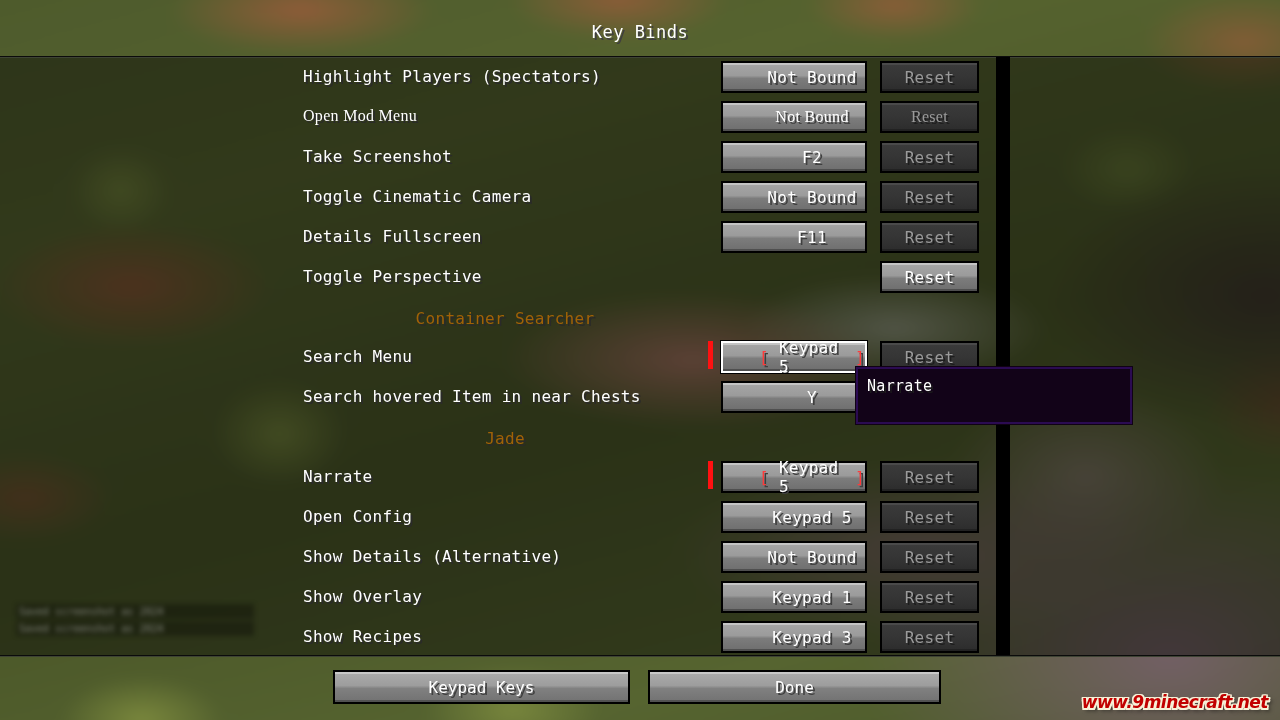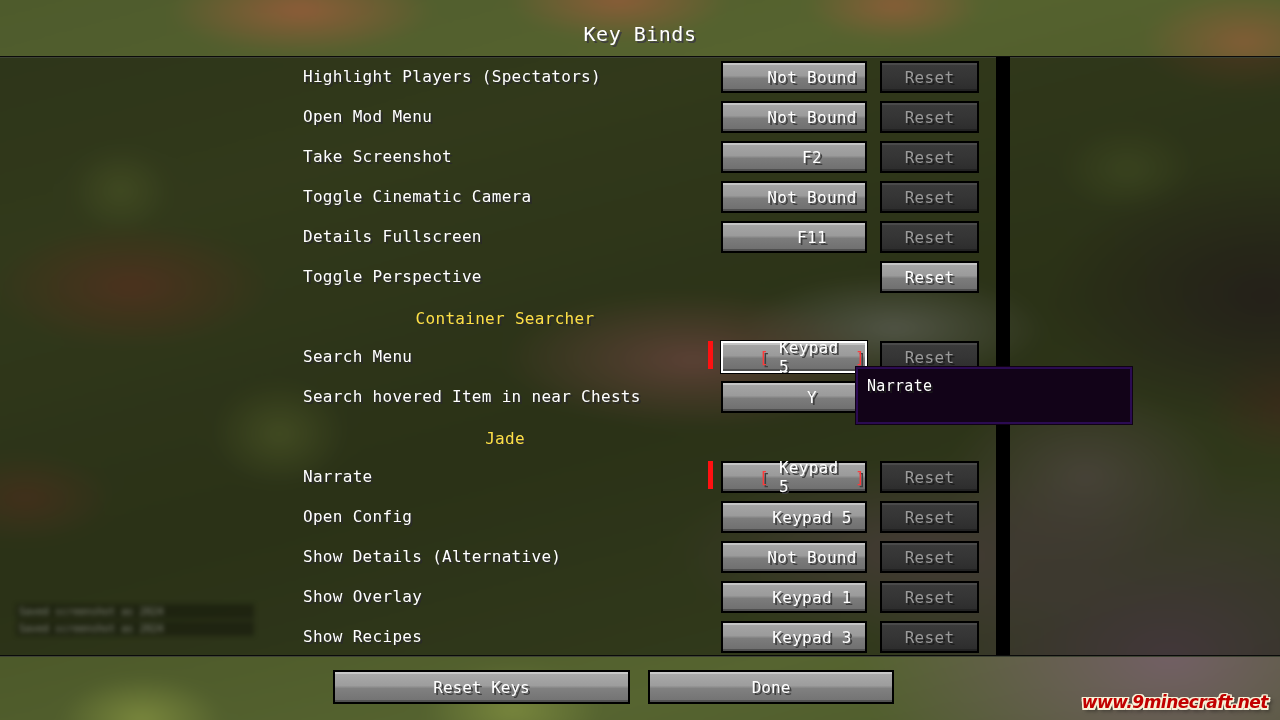--- a/index.html
+++ b/index.html
@@ -52,40 +52,40 @@
     position:absolute; left:0; right:0; height:2px;
     background:linear-gradient(to bottom,#0b0b0b 0 1px,#3e4334 1px 2px);
   }
   #hrTop { top:56px; }
   #hrBottom { top:655px; }
 
   
   #title {
     position:absolute; top:22px; left:0; right:0;
     text-align:center;
-    font-size:20px; color:#ffffff;
+    font-size:17px; color:#ffffff;
     text-shadow:2px 2px 0 #3f3f3f;
     letter-spacing:.5px;
   }
 
   
   #list { position:absolute; left:0; top:57px; width:1280px; height:598px; }
   .row {
     position:absolute; left:0; width:1010px; height:40px;
   }
   .row-label {
     position:absolute; left:303px; top:10px;
     font-size:16px; color:#ffffff;
     text-shadow:2px 2px 0 #2a2a2a;
     white-space:nowrap; letter-spacing:.3px;
   }
   .section-head {
     position:absolute; left:0; width:1010px;
     text-align:center;
-    font-size:16px; color:#fde047;
+    font-size:16px; color:#a16207;
     text-shadow:2px 2px 0 #2a2a2a;
     letter-spacing:.3px;
   }
 
   
   .mcbtn {
     position:absolute;
     display:flex; align-items:center; justify-content:center;
     font-size:16px; letter-spacing:.3px;
     border:2px solid #000;
@@ -143,21 +143,21 @@
     position:absolute; top:670px; height:34px;
     display:flex; align-items:center; justify-content:center;
     font-size:16px;
     border:2px solid #000;
     background:linear-gradient(to bottom,#ababab 0%,#9d9d9d 45%,#808080 55%,#727272 100%);
     box-shadow:inset 0 2px 0 #c8c8c8, inset 0 -2px 0 #525252;
     color:#ffffff; text-shadow:2px 2px 0 #3f3f3f;
     cursor:pointer;
   }
   #resetKeysBtn { left:333px; width:297px; }
-  #doneBtn { left:648px; width:246px; }
+  #doneBtn { left:648px; width:293px; }
 
   
   #chat {
     position:absolute; left:16px; top:604px; width:238px; height:36px;
     filter:blur(2.6px); opacity:.55;
   }
   .chatline {
     height:15px; margin-bottom:2px;
     background:rgba(0,0,0,.55);
     font-size:10px; color:#ccc; padding-left:3px; line-height:15px;
@@ -188,21 +188,21 @@
 <div id="hrBottom"></div>
 
 <div id="title">Key Binds</div>
 
 <div id="list">
     <div class="row" style="top: 0px;">
       <div class="row-label">Highlight Players (Spectators)</div>
       <div class="mcbtn keybtn" style="top: 4px;">Not Bound</div>
       <div class="mcbtn resetbtn disabled" style="top: 4px;">Reset</div>
     </div>
-    <div class="row" style="top: 40px;">
+    <div class="row" style="top: 40px; font-family: Liberation Serif, serif;">
       <div class="row-label">Open Mod Menu</div>
       <div class="mcbtn keybtn" style="top: 4px;">Not Bound</div>
       <div class="mcbtn resetbtn disabled" style="top: 4px;">Reset</div>
     </div>
     <div class="row" style="top: 80px;">
       <div class="row-label">Take Screenshot</div>
       <div class="mcbtn keybtn" style="top: 4px;">F2</div>
       <div class="mcbtn resetbtn disabled" style="top: 4px;">Reset</div>
     </div>
     <div class="row" style="top: 120px;">
@@ -269,21 +269,21 @@
   </div>
 
 <div id="scrolltrack">
   
 </div>
 
 <div id="tooltip">
   <div class="tline">Narrate</div>
 </div>
 
-<div class="footbtn" id="resetKeysBtn">Reset Keys</div>
+<div class="footbtn" id="resetKeysBtn">Keypad Keys</div>
 <div class="footbtn" id="doneBtn">Done</div>
 
 <div id="chat">
     <div class="chatline">Saved screenshot as 2024</div>
     <div class="chatline">Saved screenshot as 2024</div>
   </div>
 
 <div id="watermark">www.9minecraft.net</div>
 
 </body></html>

